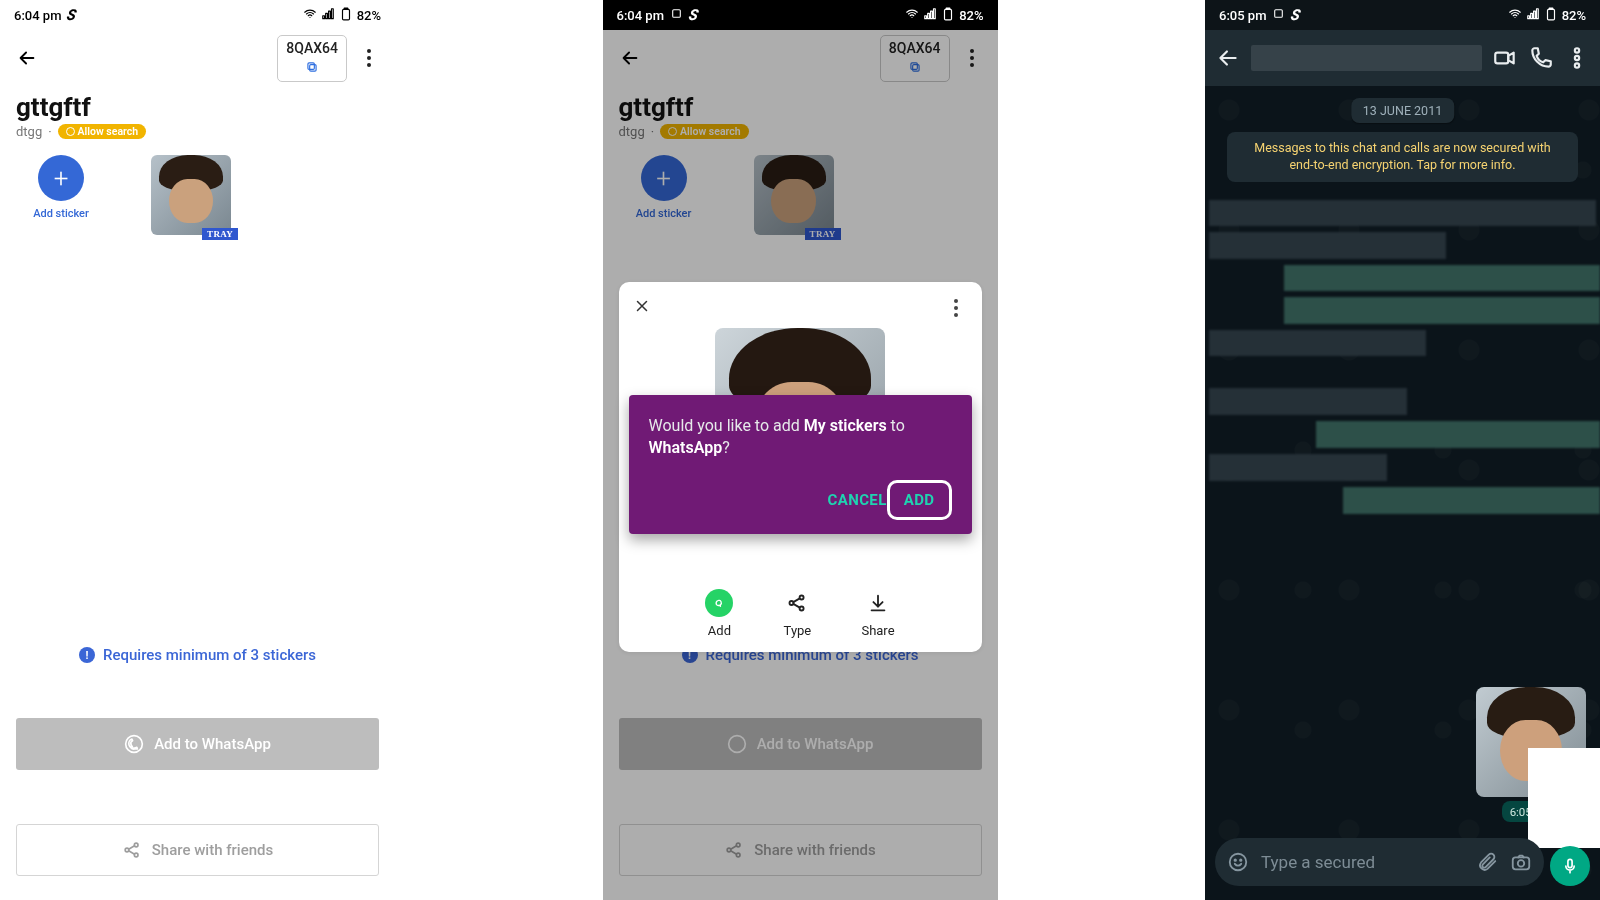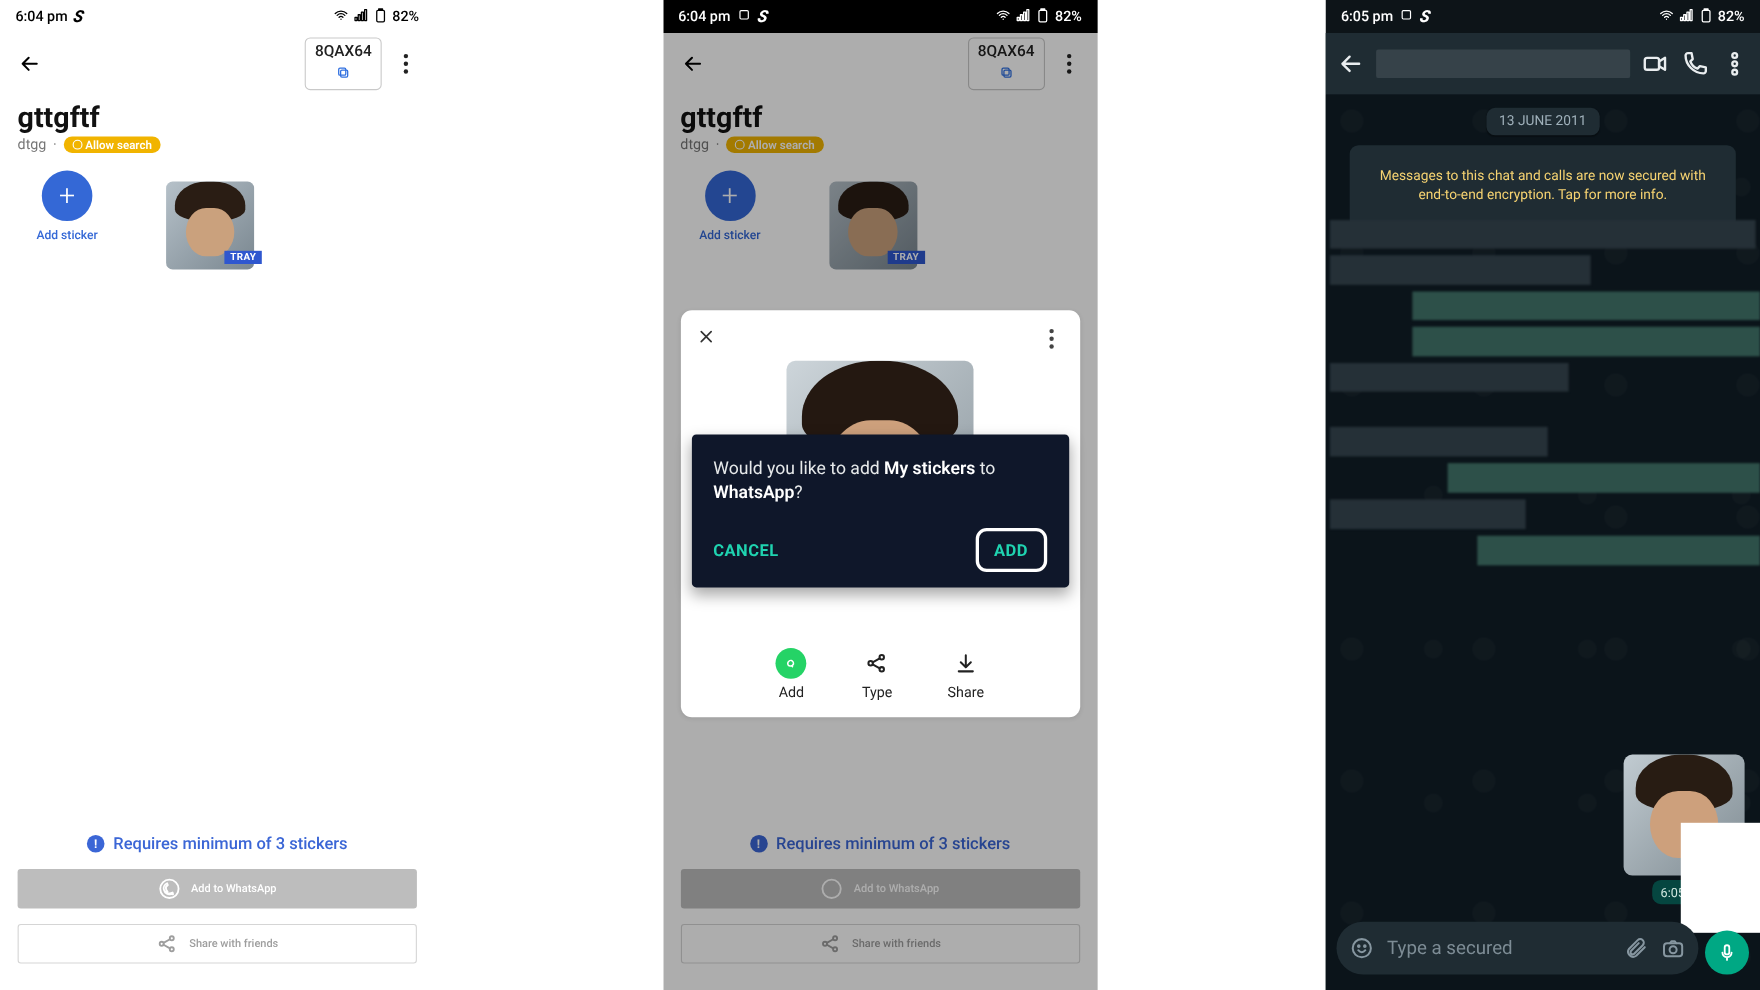--- a/index.html
+++ b/index.html
@@ -88,42 +88,42 @@
     box-sizing:border-box;position:relative;
   }
   .stickergrid{
     display:flex;gap:40px;padding:8px 16px;
   }
   .addcell{display:flex;flex-direction:column;align-items:center;gap:6px;width:90px;}
   .addbtn{
     width:46px;height:46px;border-radius:50%;background:#3468d6;display:flex;align-items:center;justify-content:center;color:#fff;font-size:26px;font-weight:300;
   }
   .addlabel{font-size:11px;color:#3468d6;font-weight:500;}
-  .stickercell{position:relative;width:90px;height:90px;display:flex;align-items:flex-end;justify-content:center;}
+  .stickercell{position:relative;width:90px;height:90px;display:flex;align-items:flex-start;justify-content:center;font-family:Liberation Serif, serif;}
   .face{
     width:80px;height:80px;border-radius:6px;background:linear-gradient(135deg,#b6c1c9 0%, #7a8790 100%);
     position:relative;overflow:hidden;
   }
   .face .hair{position:absolute;top:0;left:10%;width:80%;height:45%;background:#2a1d14;border-radius:45% 45% 40% 40%/60% 60% 30% 30%;}
   .face .skin{position:absolute;top:30%;left:22%;width:56%;height:55%;background:#caa17d;border-radius:45%/55%;}
   .traytag{
     position:absolute;bottom:5px;right:-2px;background:#2f57cf;color:#fff;font-size:9px;font-weight:700;
     padding:1px 5px;letter-spacing:.3px;
   }
   .bottomblock{
     margin-top:auto;
     padding:0 16px 24px 16px;
     display:flex;flex-direction:column;gap:14px;
   }
   .req{
     display:flex;align-items:center;justify-content:center;gap:8px;color:#3b66d6;font-size:15px;font-weight:500;
   }
   .req .ex{width:16px;height:16px;border-radius:50%;background:#3b66d6;color:#fff;display:flex;align-items:center;justify-content:center;font-size:11px;font-weight:700;}
   .bigbtn{
-    height:36px;border-radius:3px;display:flex;align-items:center;justify-content:center;gap:10px;font-size:10px;font-weight:500;
+    height:52px;border-radius:3px;display:flex;align-items:center;justify-content:center;gap:10px;font-size:15px;font-weight:500;margin-top:40px;
   }
   .addwa{background:#bdbdbd;color:#fff;}
   .sharef{background:#fff;border:1px solid #d5d5d5;color:#9e9e9e;}
   .bicon{width:20px;height:20px;}
   
   .dim{position:absolute;inset:0;background:rgba(0,0,0,.32);}
   .sheet{
     position:absolute;left:16px;right:16px;top:252px;height:370px;background:#fff;border-radius:10px;
     display:flex;flex-direction:column;align-items:center;padding:14px;
     box-shadow:0 1px 4px rgba(0,0,0,.08);
@@ -141,26 +141,26 @@
   .bigface .hair{position:absolute;top:0;left:8%;width:84%;height:48%;background:#241811;border-radius:48% 48% 40% 40%/62% 62% 30% 30%;}
   .bigface .skin{position:absolute;top:32%;left:22%;width:56%;height:55%;background:#cda07c;border-radius:46%/56%;}
   .sheetactions{
     margin-top:auto;display:flex;gap:50px;
   }
   .sact{display:flex;flex-direction:column;align-items:center;gap:6px;font-size:13px;color:#222;}
   .sact .ic{width:28px;height:28px;display:flex;align-items:center;justify-content:center;}
   .wa-circ{width:28px;height:28px;border-radius:50%;background:#25d366;color:#fff;display:flex;align-items:center;justify-content:center;}
   
   .dialog{
-    position:absolute;left:26px;right:26px;top:365px;background:#0f172a;color:#e6e9ea;
+    position:absolute;left:26px;right:26px;top:365px;background:#701a75;color:#e6e9ea;
     border-radius:4px;padding:20px 20px 14px 20px;box-shadow:0 6px 14px rgba(0,0,0,.35);
   }
   .dialog .msg{font-size:16px;line-height:1.35;}
   .dialog .msg b{color:#fff;font-weight:600;}
-  .dialog .dacts{display:flex;justify-content:space-between;margin-top:22px;align-items:center;}
+  .dialog .dacts{display:flex;justify-content:flex-end;margin-top:22px;align-items:center;}
   .dialog .dcancel{color:#1fd3b0;font-weight:700;font-size:15px;letter-spacing:.4px;}
   .dialog .dadd{
     color:#1fd3b0;font-weight:700;font-size:15px;letter-spacing:.4px;
     border:3px solid #fff;border-radius:10px;padding:8px 14px;
   }
   
   .wa{flex:1;background:#0b141a;display:flex;flex-direction:column;position:relative;}
   .wa-top{
     height:56px;background:#1f2c33;display:flex;align-items:center;padding:0 10px;gap:10px;color:#e9edef;
   }
@@ -175,21 +175,21 @@
       #0b141a;
   }
   .datepill{
     position:absolute;top:12px;left:50%;transform:translateX(-50%);
     background:#1f2c33;color:#9fb0ba;font-size:12.5px;padding:5px 12px;border-radius:8px;
     box-shadow:0 1px 1px rgba(0,0,0,.3);
   }
   .e2e{
     position:absolute;top:46px;left:22px;right:22px;
     background:#1f2c33;color:#f6d371;font-size:12.5px;text-align:center;
-    padding:21px 14px;border-radius:8px;line-height:1.35;
+    padding:8px 14px;border-radius:8px;line-height:1.35;
   }
   .blurblock{
     position:absolute;left:0;right:0;
     display:flex;flex-direction:column;gap:2px;
   }
   .bb1{top:112px;height:160px;}
   .bb2{top:300px;height:130px;}
   .brow{height:27px;margin:2px 4px;background:#253037;filter:blur(1px);}
   .brow.in{background:#2d5049;}
   .sentsticker{

